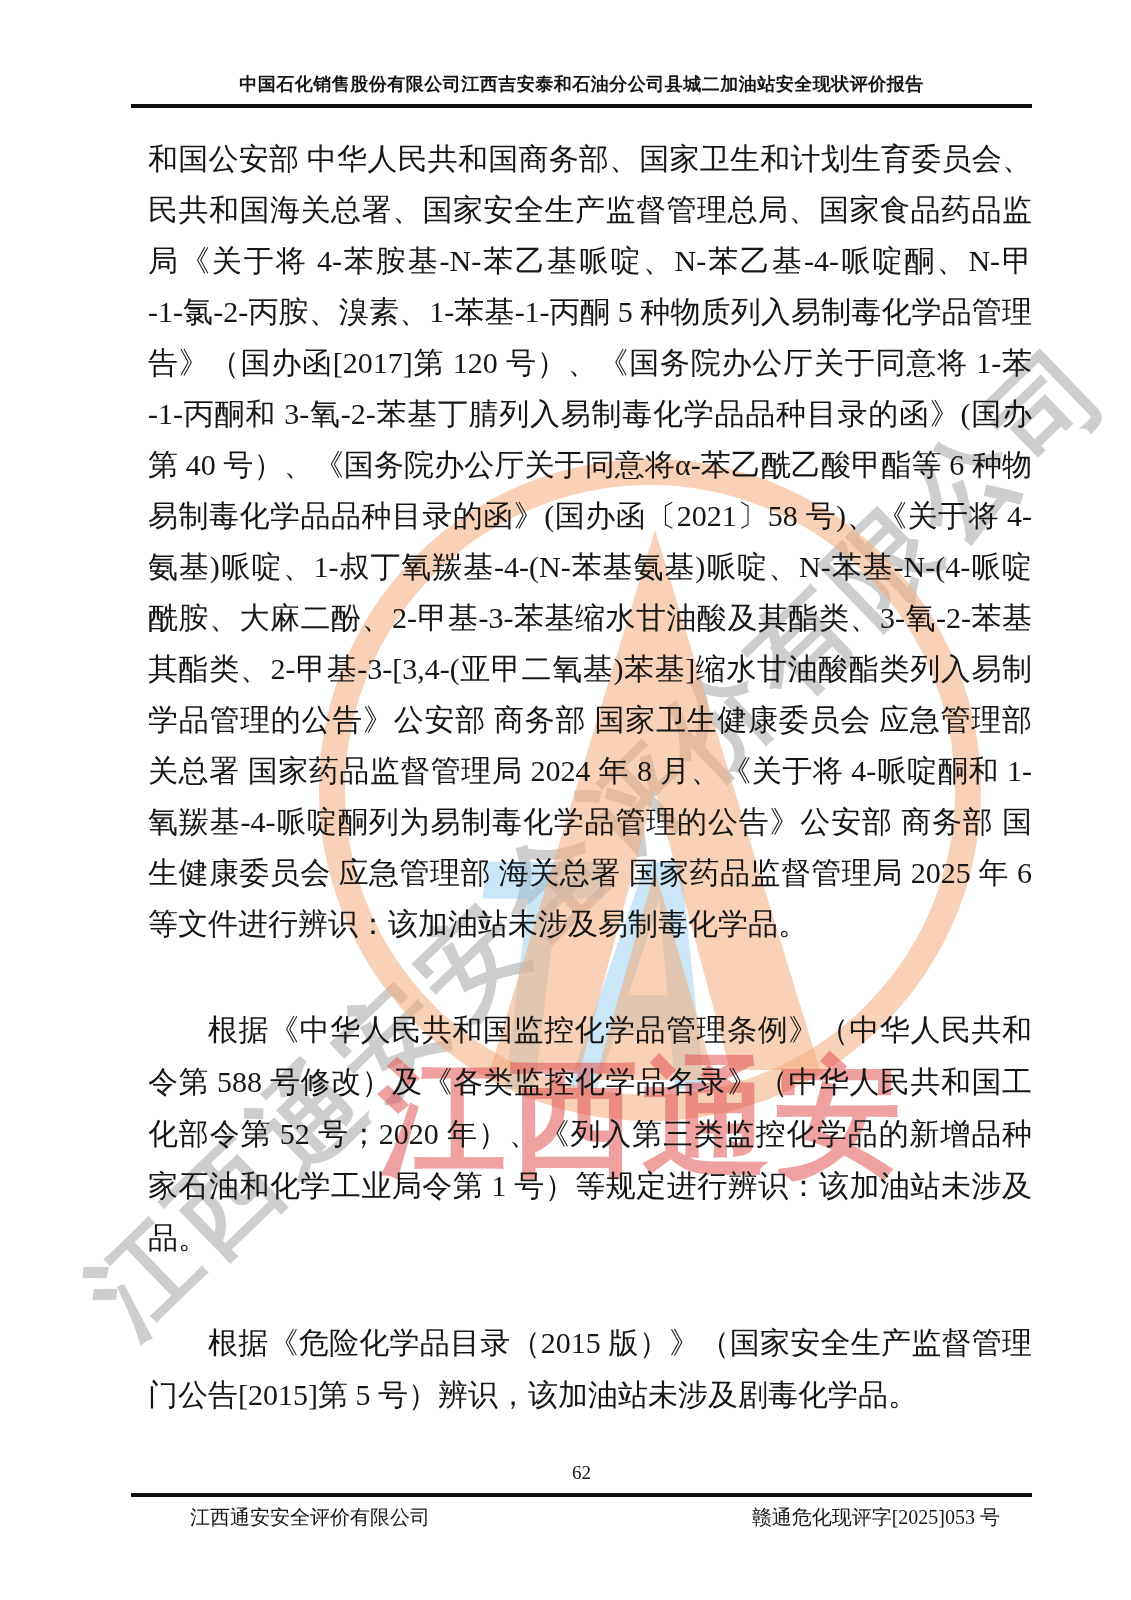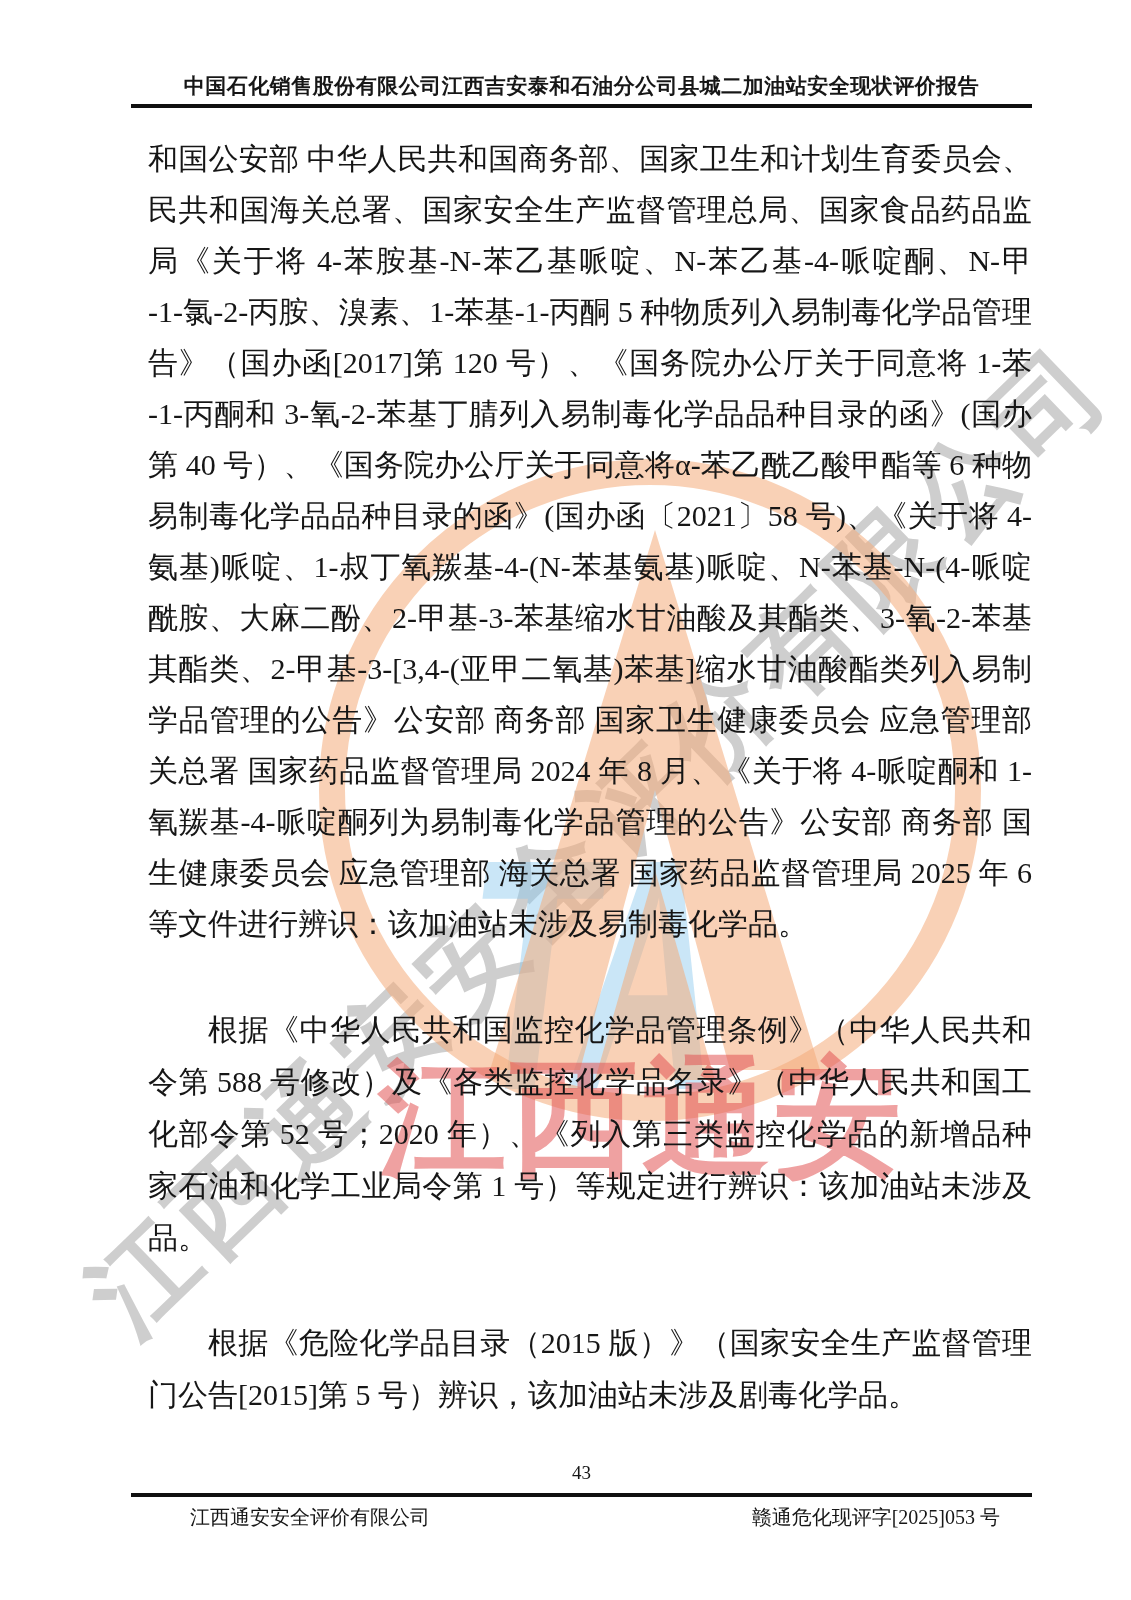--- a/index.html
+++ b/index.html
@@ -39,21 +39,21 @@
     left:378px;top:1048px;
     font-family:"Liberation Sans",sans-serif;
     font-weight:bold;
     font-size:128px;line-height:140px;letter-spacing:4px;
     color:rgba(226,83,83,0.55);
     white-space:nowrap;
   }
   
   .header-title{
     position:absolute;left:131px;top:72px;width:901px;
-    text-align:center;font-size:21px;font-weight:600;
+    text-align:center;font-size:18px;font-weight:600;
     letter-spacing:0.5px;z-index:1;
   }
   .header-rule{position:absolute;left:131px;top:104px;width:901px;height:4px;background:#101010;z-index:1;}
   .footer-rule{position:absolute;left:131px;top:1493px;width:901px;height:4px;background:#101010;z-index:1;}
   .page-number{position:absolute;left:131px;top:1462px;width:901px;text-align:center;font-size:19px;z-index:1;}
   .footer-left{position:absolute;left:190px;top:1504px;font-size:20px;z-index:1;}
   .footer-right{position:absolute;right:131px;top:1504px;font-size:20px;z-index:1;}
   
   .bodyblock{position:absolute;left:148px;width:884px;z-index:1;}
   .bline{
@@ -120,18 +120,18 @@
       <div class="bline">家石油和化学工业局令第 1 号）等规定进行辨识：该加油站未涉及监控化学</div>
       <div class="bline last">品。</div>
     </div>
 
 
   <div class="bodyblock p3" style="top:1317px;">
       <div class="bline indent">根据《危险化学品目录（2015 版）》（国家安全生产监督管理局等十部</div>
       <div class="bline last">门公告[2015]第 5 号）辨识，该加油站未涉及剧毒化学品。</div>
     </div>
 
-  <div class="page-number">43</div>
+  <div class="page-number">62</div>
   <div class="footer-rule"></div>
   <div class="footer-left">江西通安安全评价有限公司</div>
   <div class="footer-right">赣通危化现评字[2025]053 号</div>
 
 </div>
 
 </body></html>

